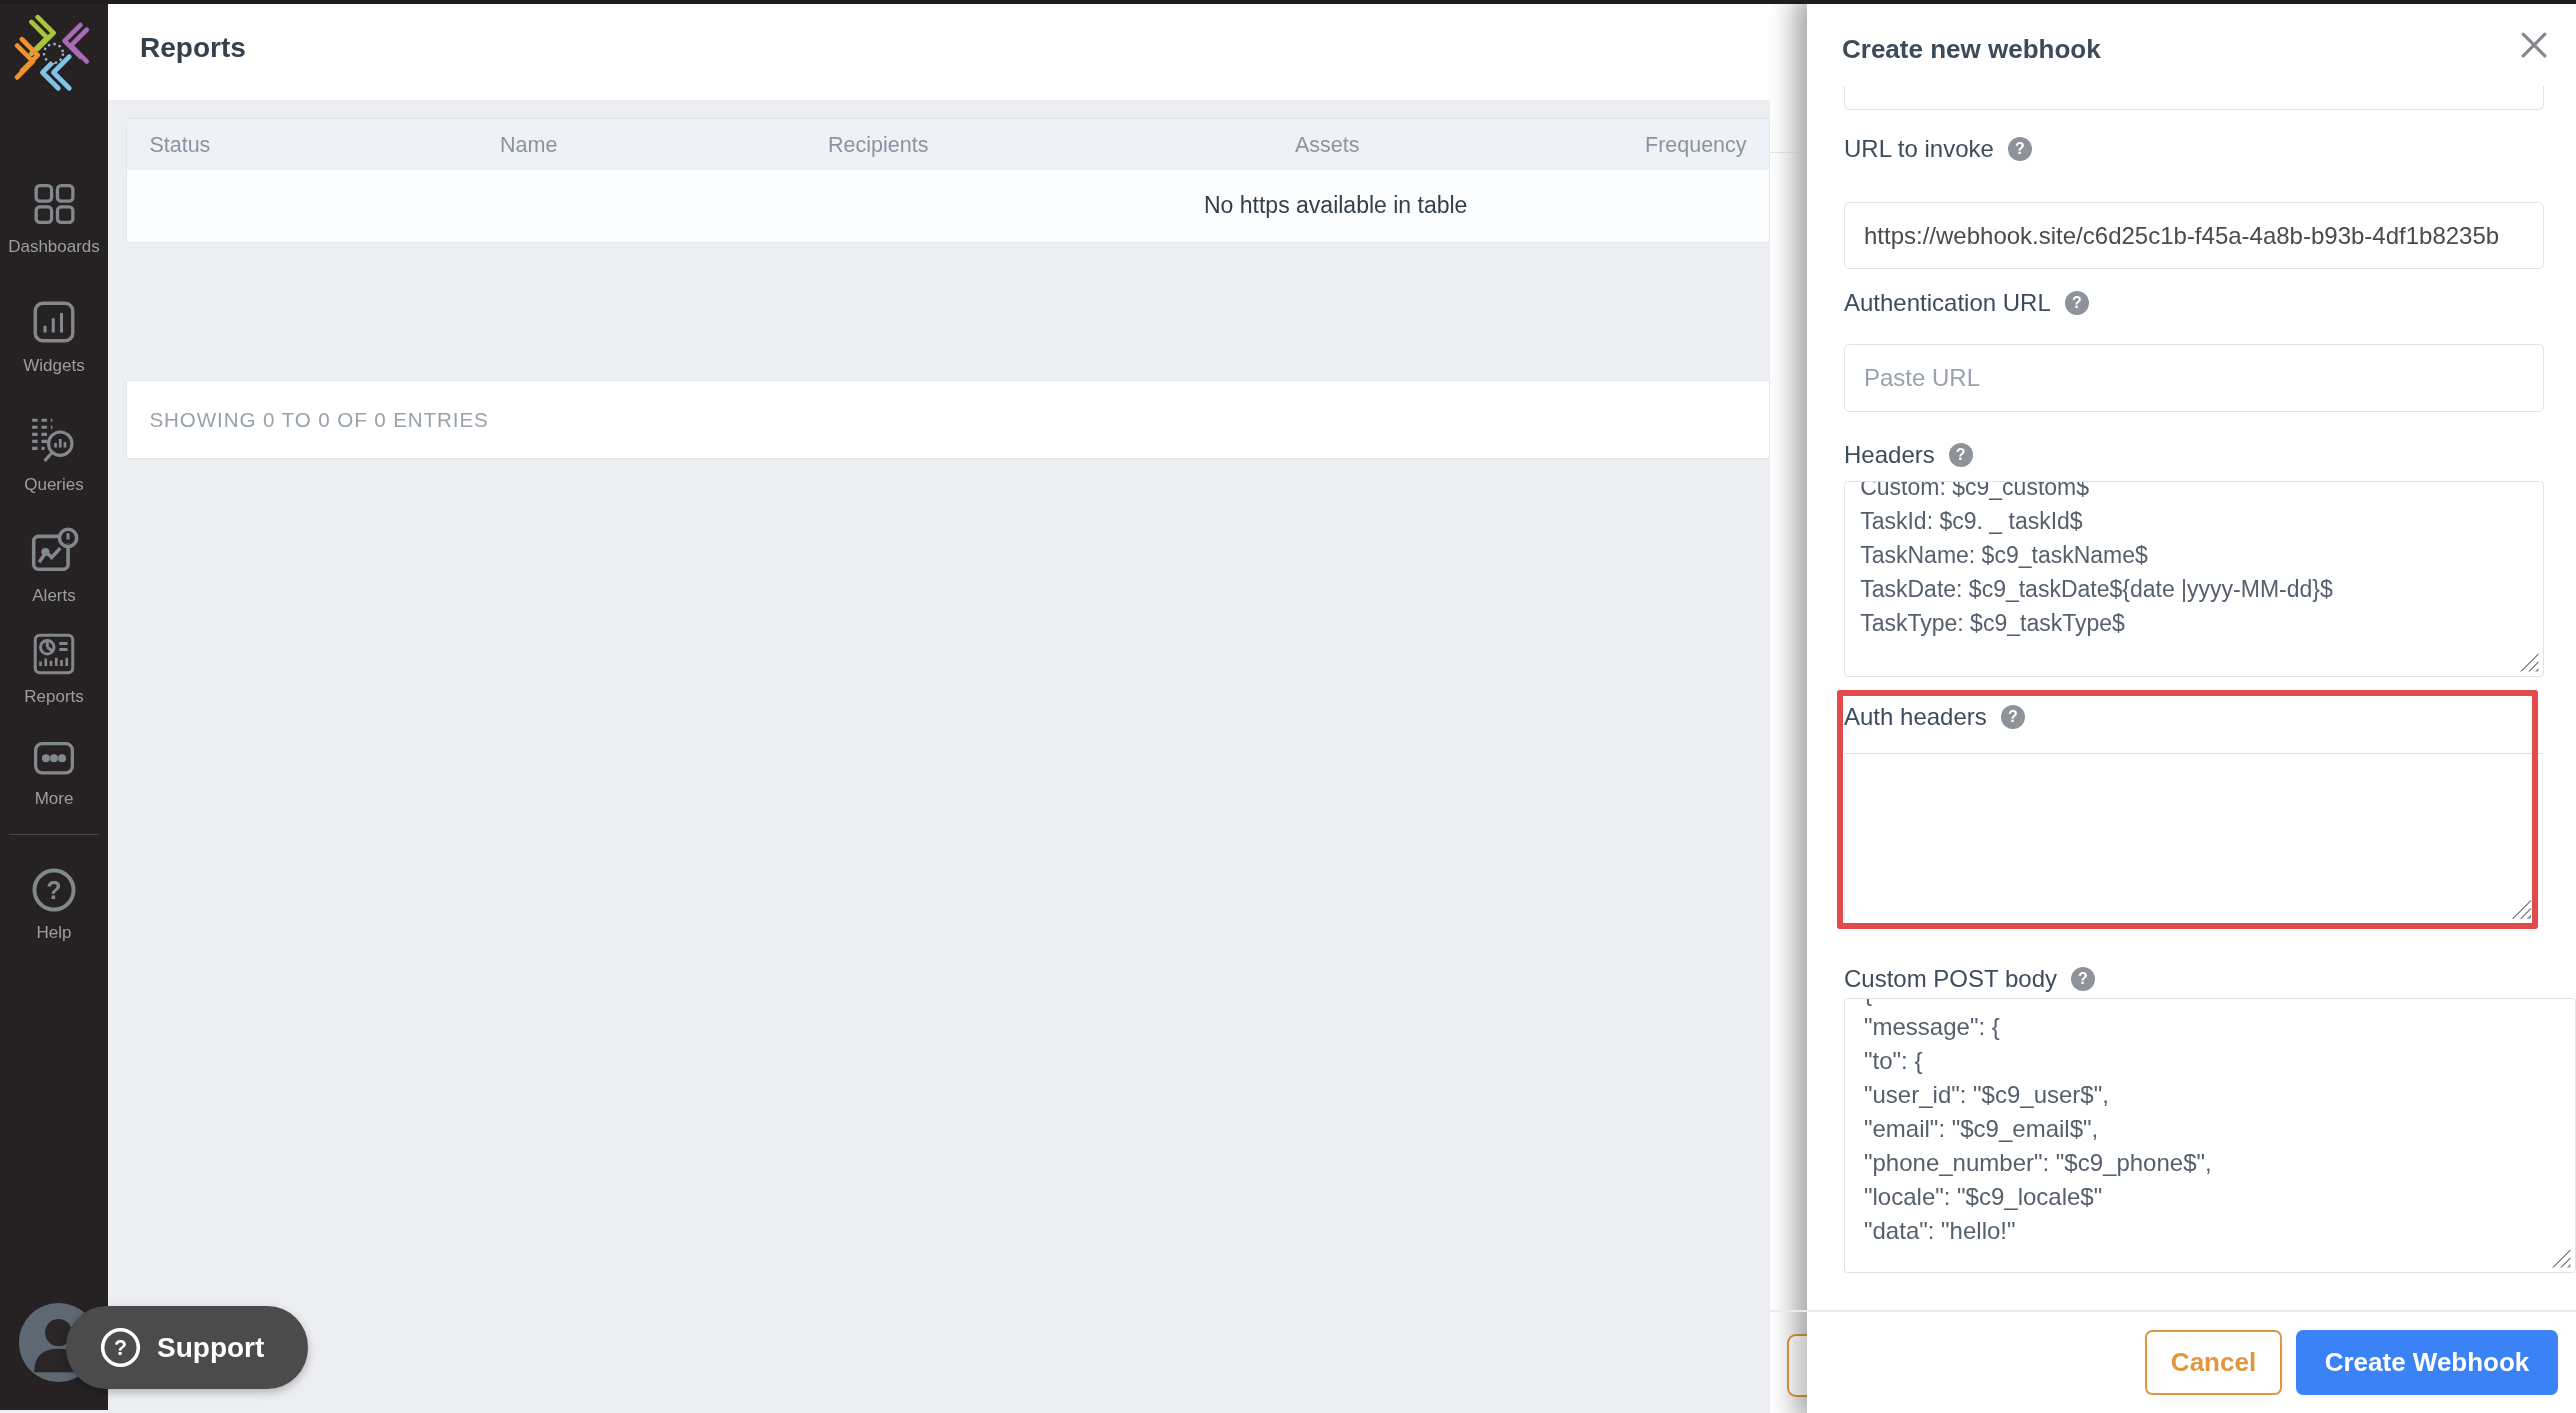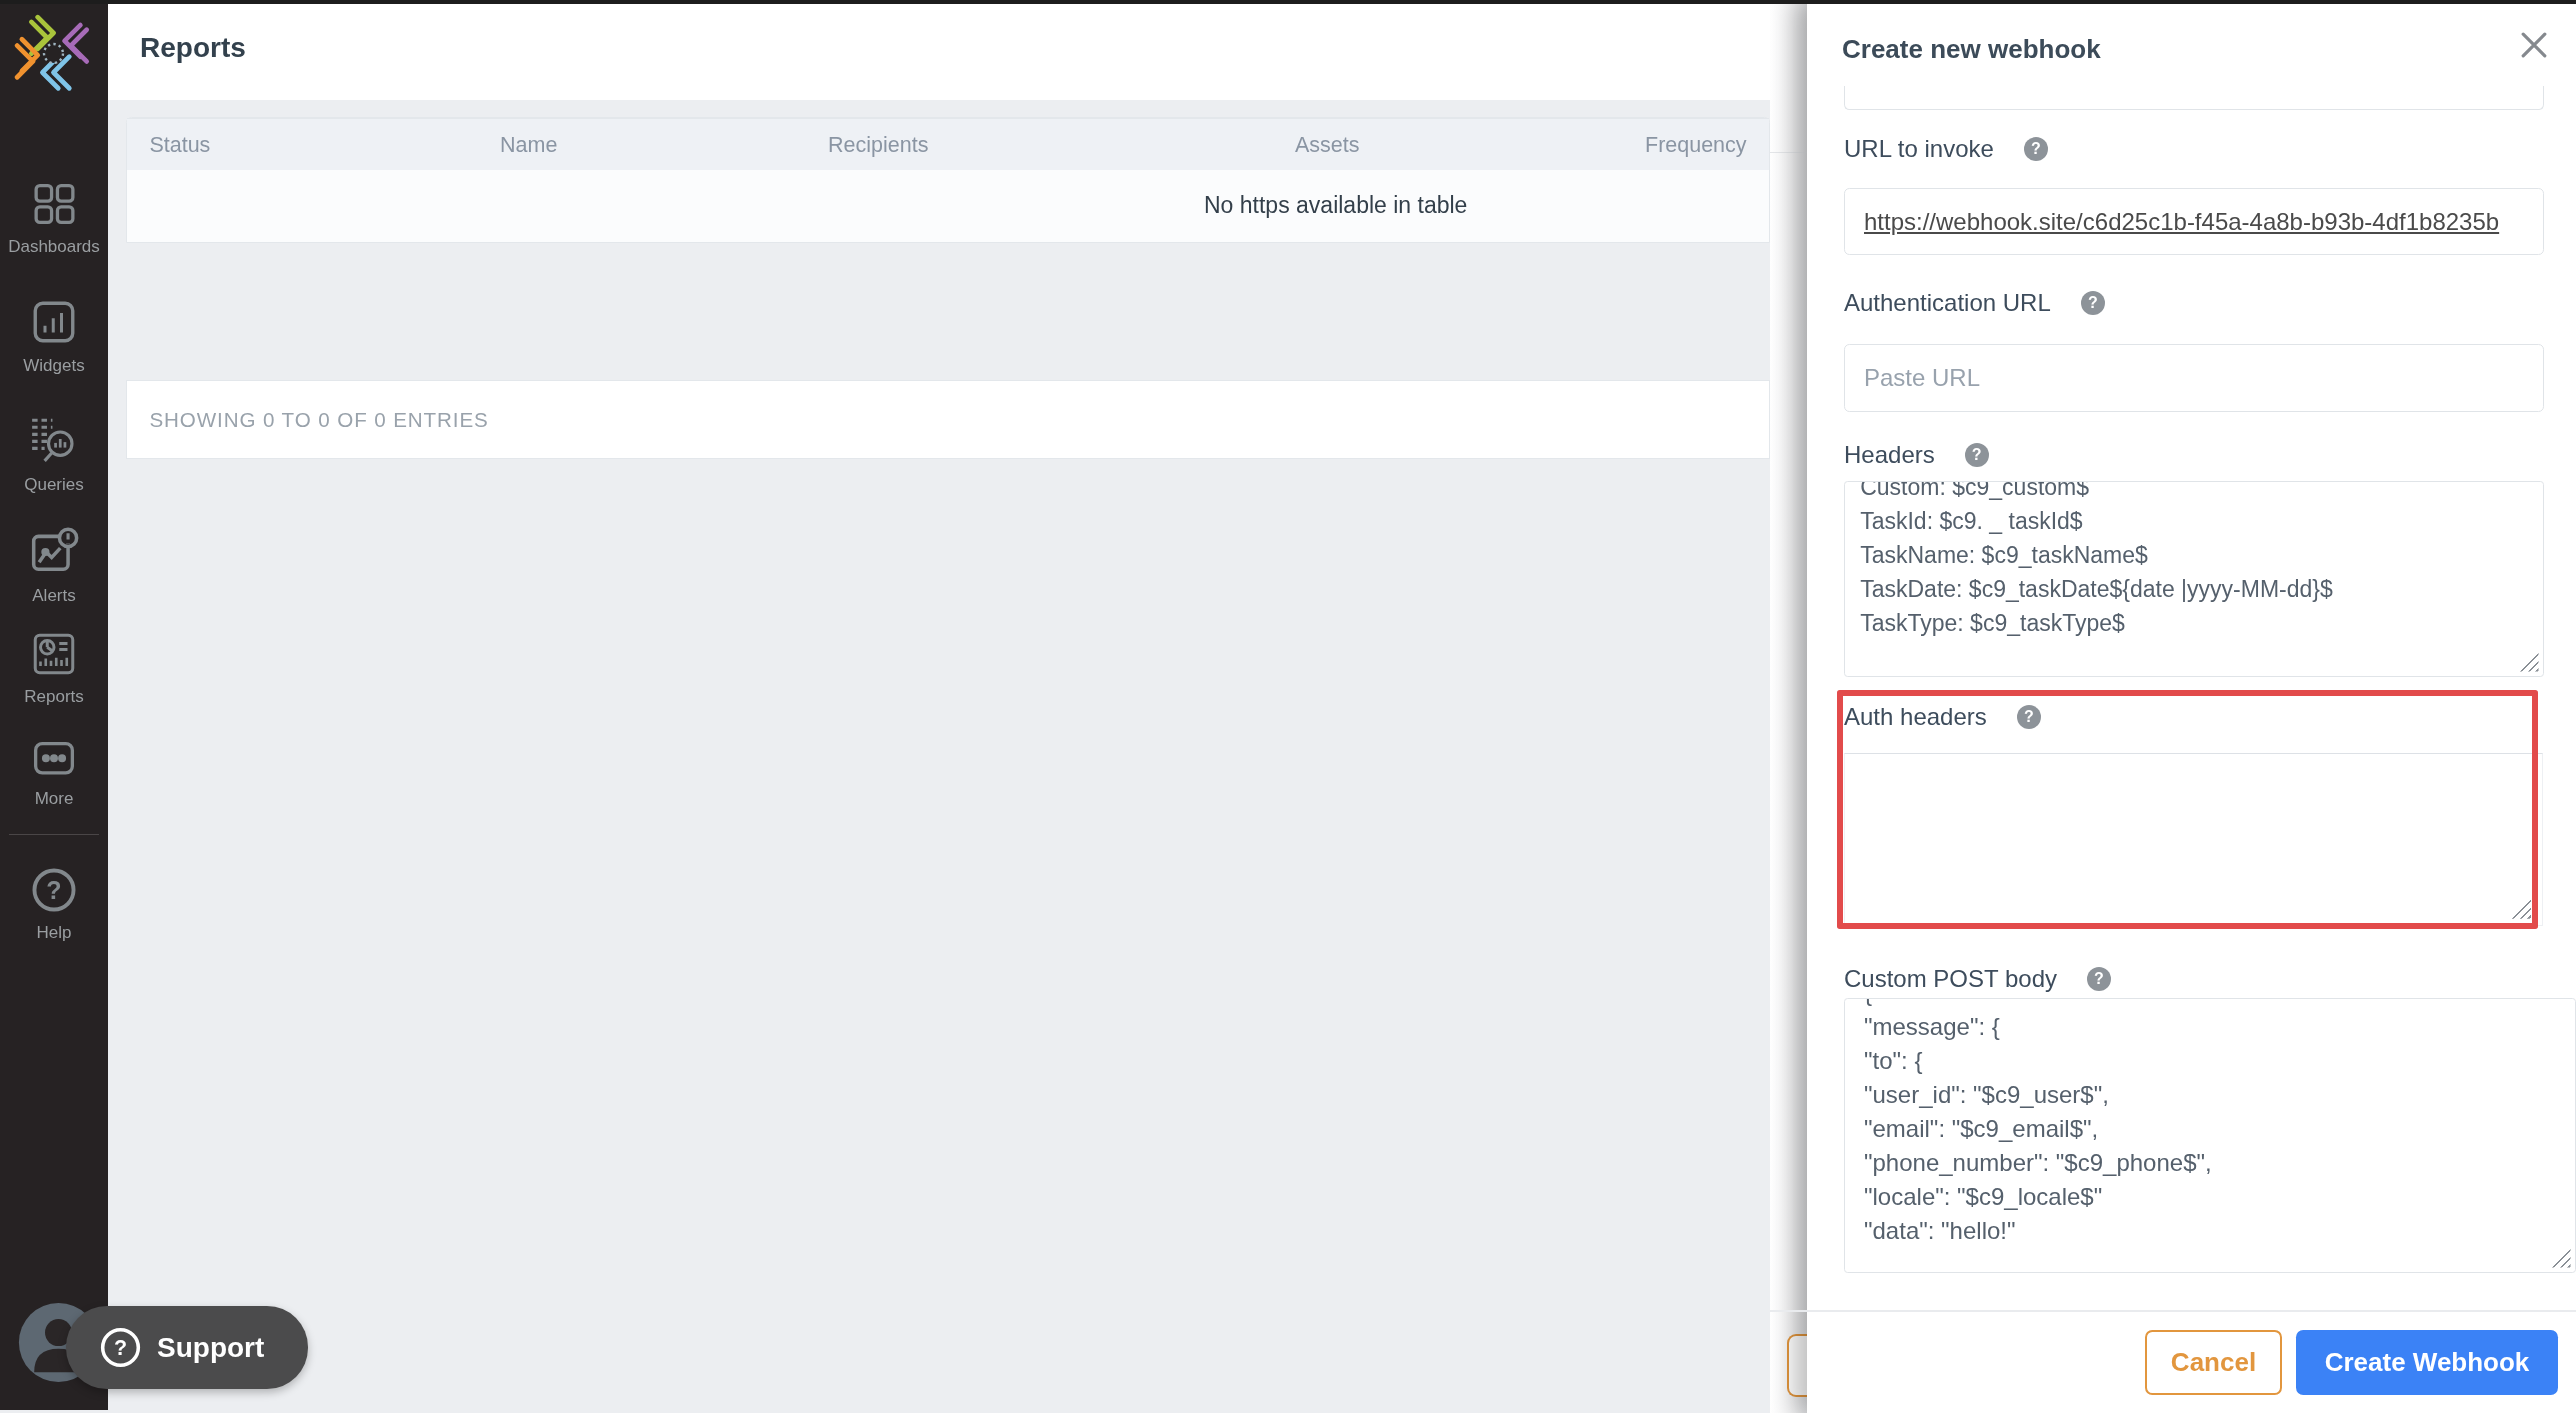--- a/index.html
+++ b/index.html
@@ -46,21 +46,21 @@
   .strip { position:absolute; left:1770px; top:0; width:38px; height:1414px; background:linear-gradient(to right,#ffffff 0%,#f6f6f7 50%,#e2e3e5 100%); z-index:10; }
   .strip-line { position:absolute; left:0; top:152px; width:38px; height:0.9px; background:#e4e6e9; }
   .frag-button { position:absolute; left:17px; top:1334px; width:20.6px; height:63px; background:#ffffff; border:2.7px solid #e2963e; border-right:none; border-radius:9px 0 0 9px; }
 
   
   .drawer { position:absolute; left:1807px; top:0; width:769px; height:1414px; background:#ffffff; box-shadow:-12.6px 0 23px rgba(0,0,0,.25); z-index:20; }
   .drawer-title { position:absolute; left:35px; top:34px; font-size:26px; font-weight:600; color:#3c4b59; }
   .close-btn { position:absolute; left:709px; top:27px; width:36px; height:36px; cursor:pointer; }
   .input-sliver { position:absolute; left:37px; top:86px; width:700px; height:24px; border:0.9px solid #e0e4e8; border-top:none; border-radius:0 0 5.4px 5.4px; background:#ffffff; }
 
-  .field-label { position:absolute; left:37px; display:flex; align-items:center; gap:30px; font-size:24px; color:#3d4c5c; }
+  .field-label { position:absolute; left:37px; display:flex; align-items:center; gap:14px; font-size:24px; color:#3d4c5c; }
   .help-icon { width:24px; height:24px; border-radius:50%; background:#8d9399; color:#ffffff; font-size:16px; font-weight:bold; display:inline-flex; align-items:center; justify-content:center; }
 
   .text-input { position:absolute; left:37px; width:700px; height:67px; border:1.3px solid #e0e4e8; border-radius:5.4px; font-size:24px; color:#4a4a4a; padding:0 19px; outline:none; background:#fff; white-space:nowrap; overflow:hidden; font-family:"Liberation Sans",sans-serif; }
   .text-input::placeholder { color:#98a2ad; }
 
   .textarea-box { position:absolute; left:37px; border:1.3px solid #e0e4e8; border-radius:3.6px; background:#fff; overflow:hidden; }
   .ta-inner { padding-left:15.2px; }
   .ta-line { font-size:23px; line-height:34px; color:#55606c; white-space:pre; }
   .resize-handle { position:absolute; right:4.5px; bottom:4.5px; width:20px; height:20px; background:repeating-linear-gradient(135deg, transparent 0 3.6px, #8a9096 3.6px 5.4px); clip-path:polygon(100% 0, 100% 100%, 0 100%); }
 
@@ -239,21 +239,21 @@
     <svg class="close-btn" viewBox="0 0 40 40">
       <path d="M8 8 L32 32 M32 8 L8 32" stroke="#85898e" stroke-width="3.6" stroke-linecap="round"></path>
     </svg>
 
     <div class="input-sliver"></div>
 
     <div class="field-label" style="top:135px">
       <span>URL to invoke</span>
       <span class="help-icon">?</span>
     </div>
-    <input class="text-input" style="top: 188px; text-decoration: underline;" type="text" value="https://webhook.site/c6d25c1b-f45a-4a8b-b93b-4df1b8235b">
+    <input class="text-input" style="top: 202px;" type="text" value="https://webhook.site/c6d25c1b-f45a-4a8b-b93b-4df1b8235b">
 
     <div class="field-label" style="top:289px">
       <span>Authentication URL</span>
       <span class="help-icon">?</span>
     </div>
     <input class="text-input" style="top: 344px; height: 68px;" type="text" placeholder="Paste URL">
 
     <div class="field-label" style="top:441px">
       <span>Headers</span>
       <span class="help-icon">?</span>

